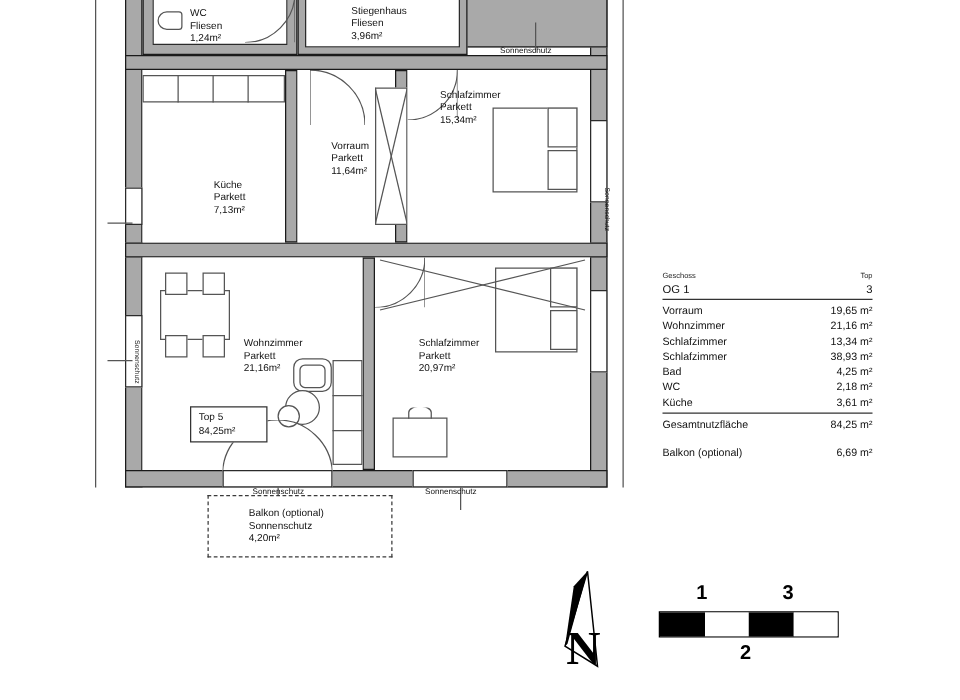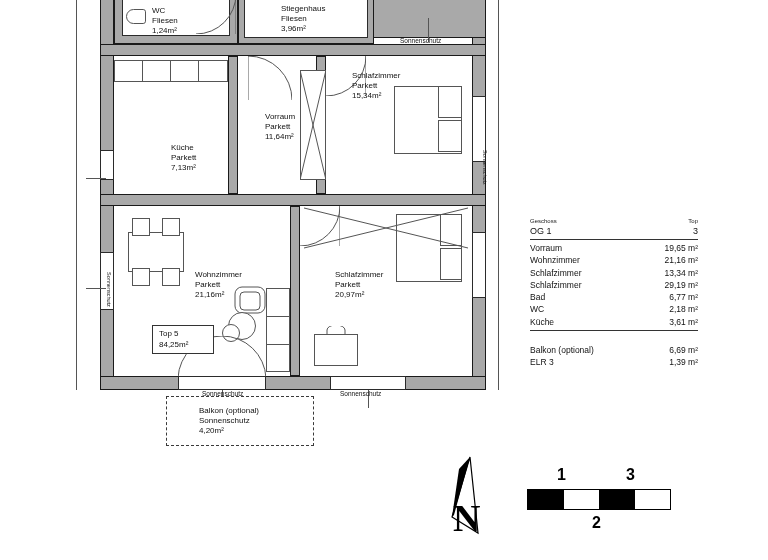--- a/index.html
+++ b/index.html
@@ -336,47 +336,47 @@
     <div class="lg-row">
       <span>Wohnzimmer</span>
       <span class="lg-val">21,16 m²</span>
     </div>
     <div class="lg-row">
       <span>Schlafzimmer</span>
       <span class="lg-val">13,34 m²</span>
     </div>
     <div class="lg-row">
       <span>Schlafzimmer</span>
-      <span class="lg-val">29,19 m²</span>
+      <span class="lg-val">38,93 m²</span>
     </div>
     <div class="lg-row">
       <span>Bad</span>
-      <span class="lg-val">6,77 m²</span>
+      <span class="lg-val">4,25 m²</span>
     </div>
     <div class="lg-row">
       <span>WC</span>
       <span class="lg-val">2,18 m²</span>
     </div>
     <div class="lg-row">
       <span>Küche</span>
       <span class="lg-val">3,61 m²</span>
     </div>
 
     <div class="rule2"></div>
 
+    <div class="lg-row">
+      <span>Gesamtnutzfläche</span>
+      <span class="lg-val">84,25 m²</span>
+    </div>
 
     <div class="gap"></div>
 
     <div class="lg-row">
       <span>Balkon (optional)</span>
       <span class="lg-val">6,69 m²</span>
-    </div>
-    <div class="lg-row">
-      <span>ELR 3</span>
-      <span class="lg-val">1,39 m²</span>
     </div>
   </div>
 
   <div id="north">
     <svg width="60" height="85">
       <polygon points="30,2 38,78 12,62" fill="#ffffff" stroke="#000" stroke-width="1.2"></polygon>
       <polygon points="30,2 14,60 12,62 19,14" fill="#000000"></polygon>
       <text x="13" y="76" font-family="Liberation Serif, serif" font-size="38" font-weight="bold" fill="#000">N</text>
     </svg>
   </div>

